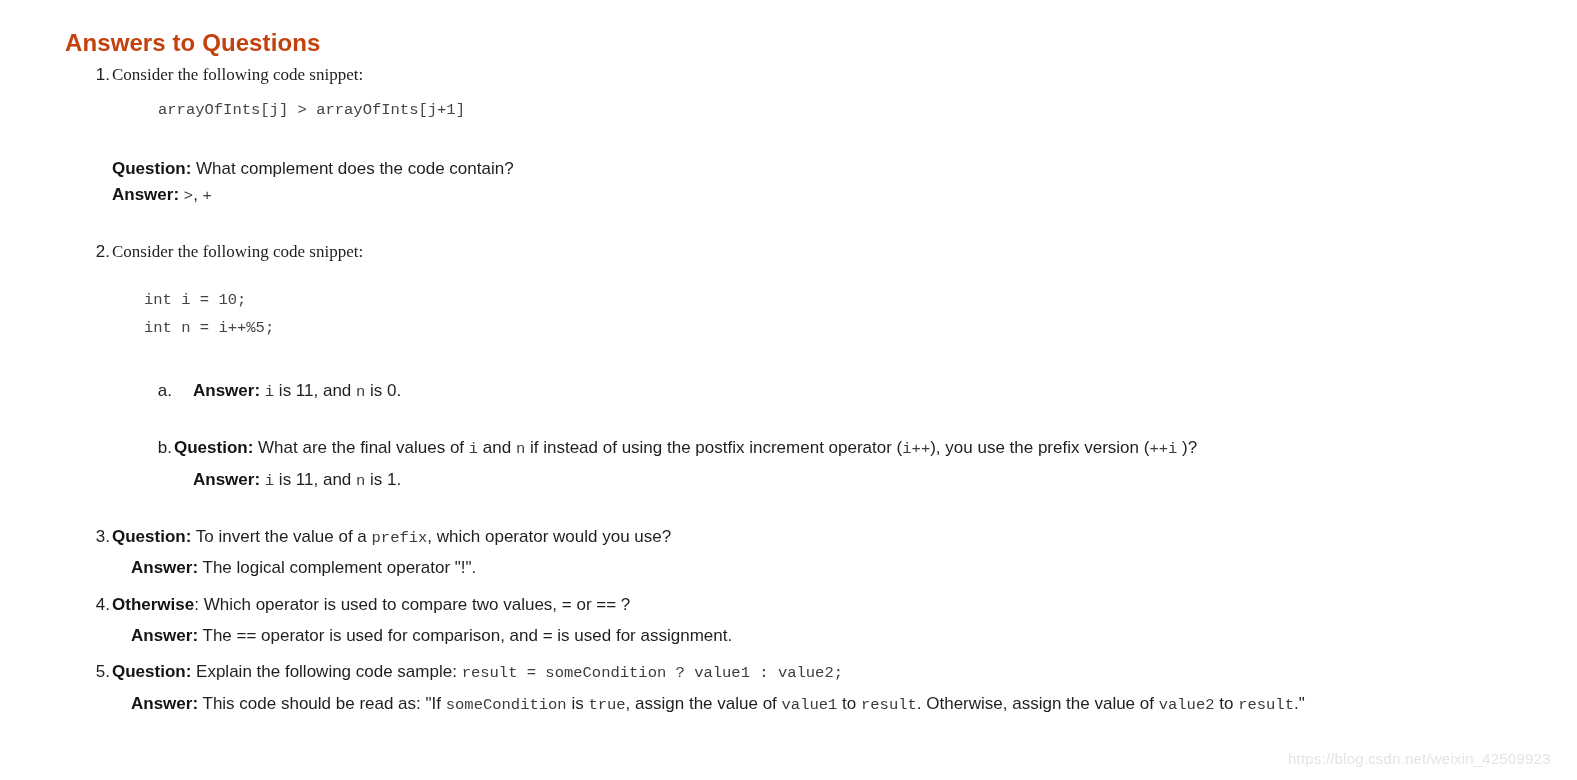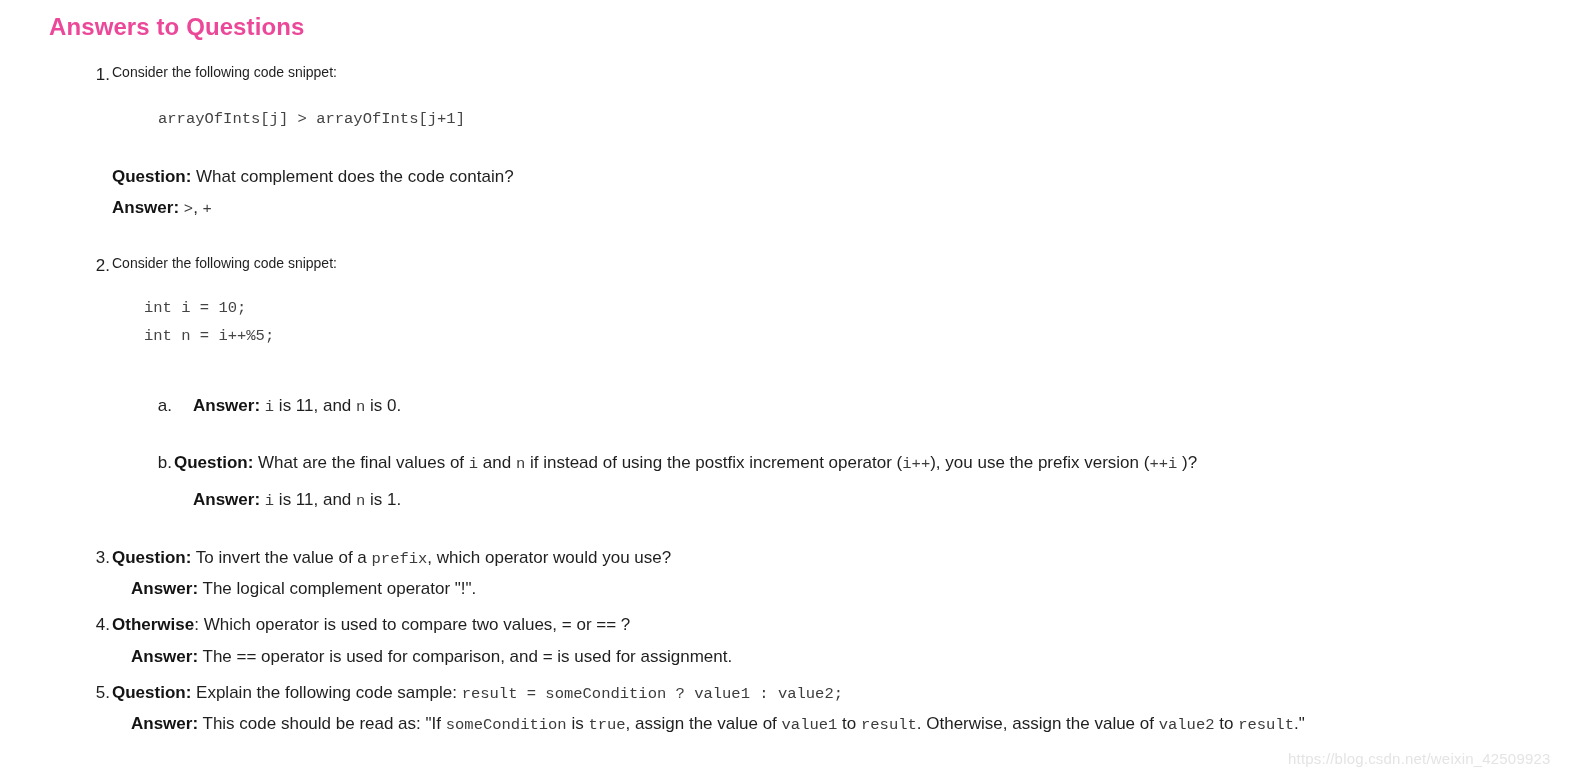--- a/index.html
+++ b/index.html
@@ -24,25 +24,25 @@
     width: 1577px;
     height: 780px;
     padding: 0;
   }
 
   
   .page-title {
     position: absolute;
     left: 49px;
     top: 12px;
-    margin: 0;
+    margin: 16px;
     font-size: 24px;
     font-weight: bold;
     letter-spacing: 0.1px;
-    color: #ec4899;
+    color: #c2410c;
     line-height: 1.25;
   }
 
   
   ol.qlist {
     position: absolute;
     left: 0;
     top: 62px;
     margin: 0;
     padding: 0 0 0 112px;
@@ -66,66 +66,66 @@
     font-size: 17px;
     color: #1f1f1f;
   }
 
   
   .item-1 { margin-bottom: 0; }
   .gap-lg { height: 31px; }
   .gap-sm { height: 10px; }
 
   .line { white-space: nowrap; }
-  .lead { font-size: 14px; }
+  .lead { font-size: 17px; font-family: Liberation Serif, serif; }
 
   
   .code-block {
     font-family: "Liberation Mono", "DejaVu Sans Mono", monospace;
     font-size: 15.5px;
     color: #444444;
     line-height: 1.82;
     white-space: pre;
   }
-  .code-1 { margin-left: 46px; margin-top: 21px; }
+  .code-1 { margin-left: 46px; margin-top: 8px; }
   .code-2 { margin-left: 32px; margin-top: 20px; }
 
   code, .mono {
     font-family: "Liberation Mono", "DejaVu Sans Mono", monospace;
     font-size: 15.5px;
     color: #3c3c3c;
   }
 
   .b { font-weight: bold; color: #141414; }
 
   
   .qa { margin-top: 0; }
   .qa .qline { margin-top: 0; }
-  .qa .aline { margin-top: 5px; }
+  .qa .aline { }
 
   
   ol.sublist {
     list-style: none;
     margin: 0;
     padding: 0 0 0 62px;
   }
   ol.sublist > li {
     position: relative;
     font-size: 17px;
     line-height: 1.55;
   }
   ol.sublist > li > .marker {
     position: absolute;
     left: -18px;
     top: 0;
     width: 16px;
     text-align: right;
   }
   ol.sublist .aline {
-    margin-top: 11px;
+    margin-top: 5px;
     padding-left: 19px;
   }
 
   
   .ans-indent { padding-left: 19px; margin-top: 5px; }
 
   
   .watermark {
     position: absolute;
     left: 1288px;

